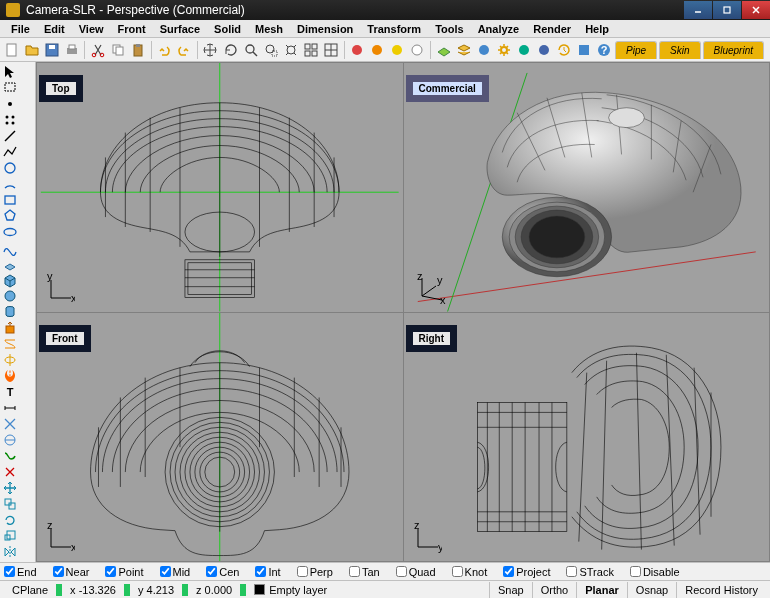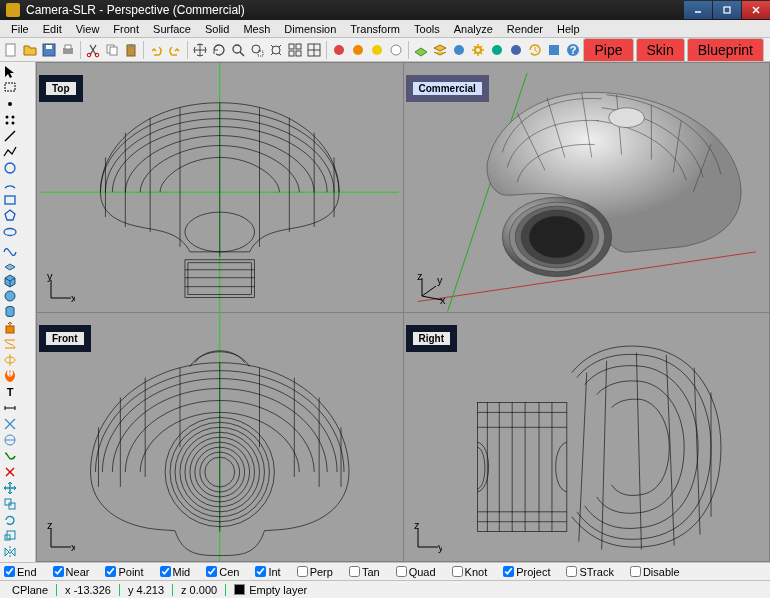--- a/index.html
+++ b/index.html
@@ -8,46 +8,46 @@
 .titlebar{height:20px;background:linear-gradient(#2a2a2a,#1a1a1a);display:flex;align-items:center;color:#fff;padding-left:6px;}
 .titlebar .icon{width:14px;height:14px;background:#d4a017;border-radius:2px;margin-right:6px;}
 .titlebar .title{flex:1;font-size:12px;}
 .winbtns{display:flex;}
 .winbtn{width:28px;height:18px;display:flex;align-items:center;justify-content:center;margin-left:1px;}
 .winbtn.min{background:linear-gradient(#3a6a9a,#2a4a7a);}
 .winbtn.max{background:linear-gradient(#3a6a9a,#2a4a7a);}
 .winbtn.close{background:linear-gradient(#d44,#a22);}
 .winbtn svg{width:10px;height:10px;}
 
-.menubar{height:18px;background:#e8e8e8;display:flex;align-items:center;padding:0 4px;border-bottom:1px solid #c0c0c0;}
+.menubar{height:18px;background:#e8e8e8;display:flex;align-items:center;padding:0 4px;border-bottom:1px solid #c0c0c0;font-weight:bold;}
 .menubar span{padding:2px 7px;cursor:default;}
 
 .toolbar{height:24px;background:#f0f0f0;display:flex;align-items:center;padding:0 2px;border-bottom:1px solid #c0c0c0;gap:1px;}
 .tbtn{width:20px;height:20px;display:flex;align-items:center;justify-content:center;border:1px solid transparent;border-radius:2px;}
 .tbtn svg,.tbtn span{width:16px;height:16px;display:block;}
 .sep{width:1px;height:18px;background:#c0c0c0;margin:0 2px;}
 .tabbar{margin-left:auto;display:flex;gap:2px;padding-right:4px;}
-.tab{padding:3px 10px;background:#ef4444;border:1px solid #c0c0c0;border-bottom:none;border-radius:3px 3px 0 0;font-size:14px;}
+.tab{padding:3px 10px;background:#eab308;border:1px solid #c0c0c0;border-bottom:none;border-radius:3px 3px 0 0;font-size:10px;font-style:italic;}
 
 .main-wrap{flex:1;display:flex;min-height:0;}
 .lefttb{width:36px;background:#f0f0f0;border-right:1px solid #c0c0c0;display:flex;flex-wrap:wrap;align-content:flex-start;padding:2px;}
 .lbtn{width:16px;height:16px;margin:0;display:flex;align-items:center;justify-content:center;}
 .viewports{flex:1;background:#808080;display:grid;grid-template-columns:1fr 1fr;grid-template-rows:1fr 1fr;gap:1px;padding:1px;}
 .vp{background:#a0a0a0;position:relative;overflow:hidden;}
 .vplabel{position:absolute;top:12px;left:2px;background:#e8e8e8;border:7px solid #0f172a;padding:1px 6px;font-size:10px;font-weight:bold;z-index:2;}
 .vp.active .vplabel{background:#d0e0ff;border-color:#557;}
 .vp svg.canvas{width:100%;height:100%;}
 .vp .axis{position:absolute;bottom:8px;left:8px;}
 
 .osnapbar{height:18px;background:#f0f0f0;border-top:1px solid #c0c0c0;display:flex;align-items:center;padding:0 4px;gap:16px;}
 .osnapbar label{display:flex;align-items:center;gap:2px;font-size:10px;}
 .osnapbar input[type=checkbox]{width:11px;height:11px;}
 
 .statusbar{height:18px;background:#f0f0f0;border-top:1px solid #c0c0c0;display:flex;align-items:center;padding:0 4px;font-size:10px;}
-.statusbar .cell{padding:0 8px;border-right:1px solid #22c55e;}
+.statusbar .cell{padding:0 8px;border-right:6px solid #22c55e;}
 .statusbar .layerbox{display:flex;align-items:center;gap:4px;padding:0 8px;}
 .layerswatch{width:11px;height:11px;background:#000;border:1px solid #888;}
 .statusbar .panes{margin-left:auto;display:flex;}
 .statusbar .pane{padding:2px 8px;border-left:1px solid #c0c0c0;}
 .statusbar .pane.active{font-weight:bold;}
 </style>
 </head>
 <body>
 
 <div class="titlebar">
@@ -635,13 +635,20 @@
 
 <div class="statusbar">
   <span class="cell">CPlane</span>
   <span class="cell">x -13.326</span>
   <span class="cell">y 4.213</span>
   <span class="cell">z 0.000</span>
   <span class="layerbox">
     <span class="layerswatch"></span>
     <span>Empty layer</span>
   </span>
+  <div class="panes" id="statuspanes">
+      <div class="pane">Snap</div>
+      <div class="pane">Ortho</div>
+      <div class="pane active">Planar</div>
+      <div class="pane">Osnap</div>
+      <div class="pane">Record History</div>
+    </div>
 </div>
 
 </body></html>

